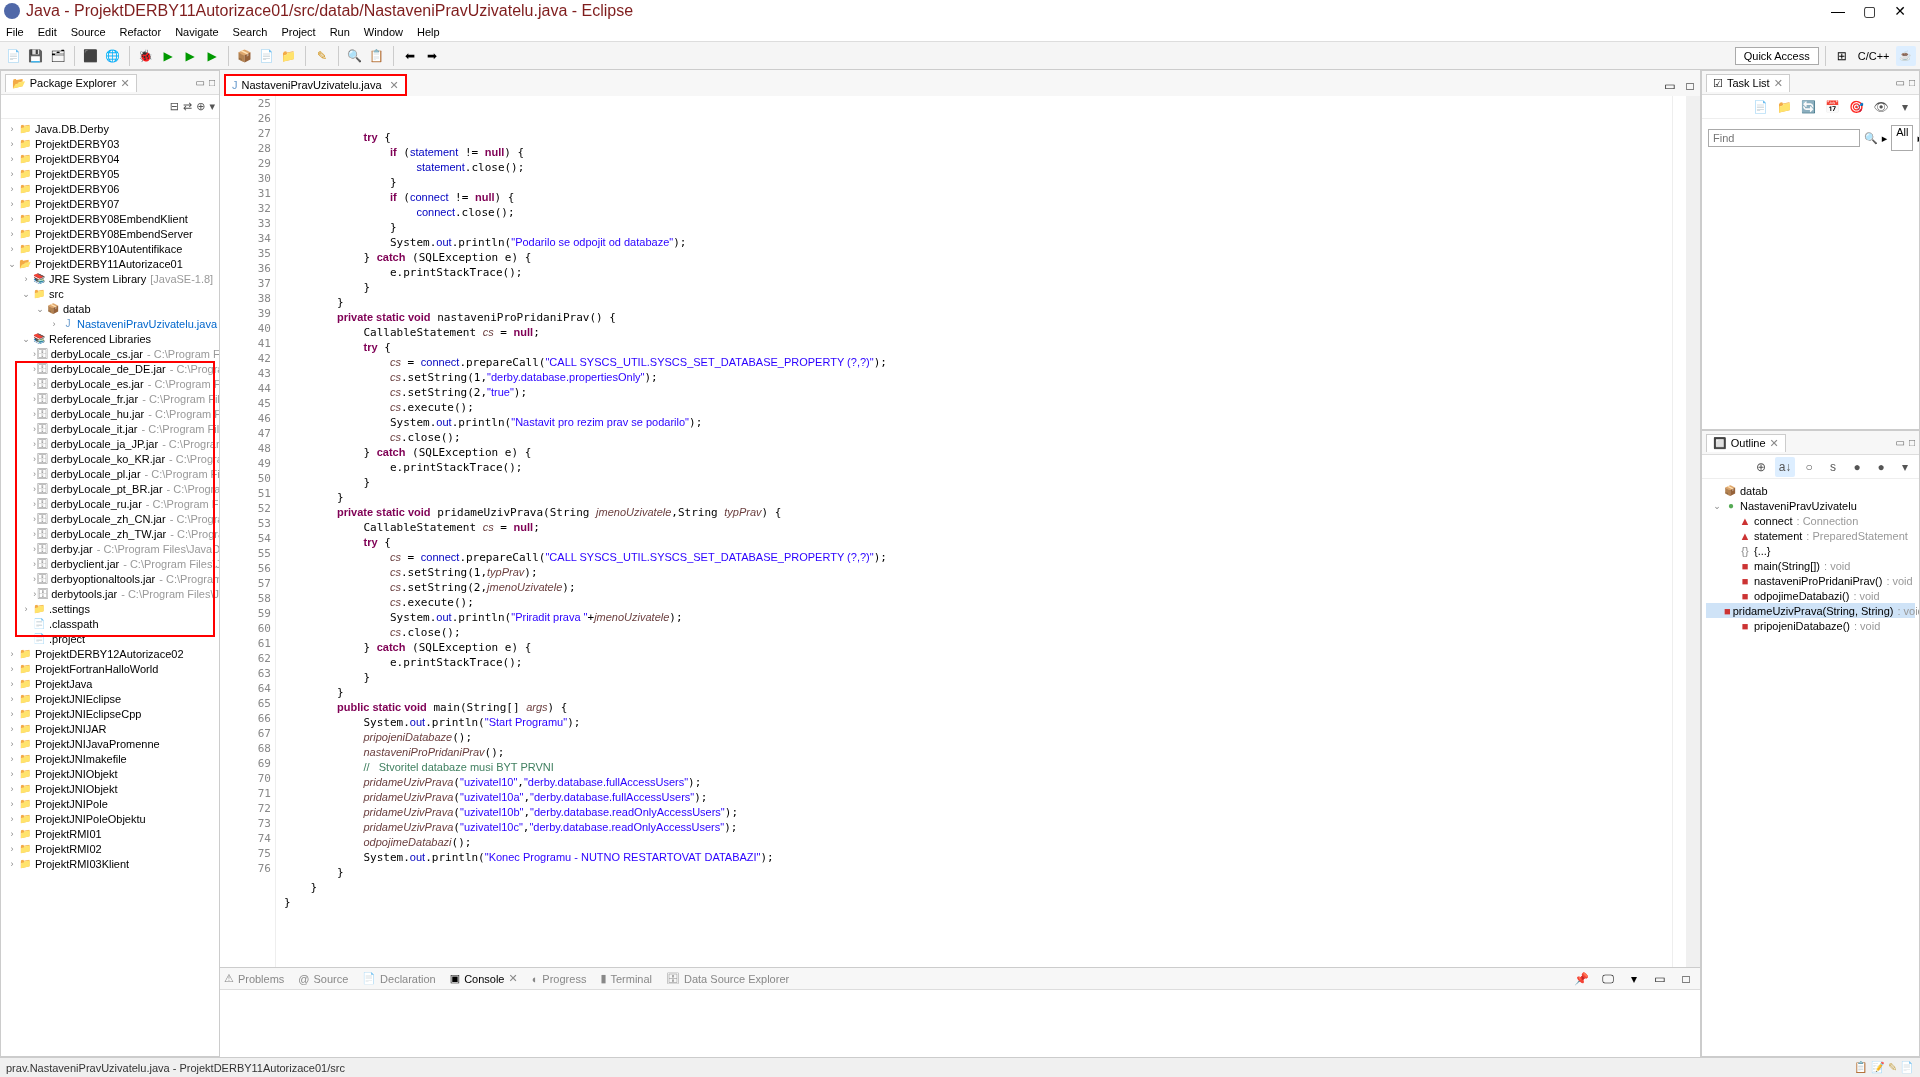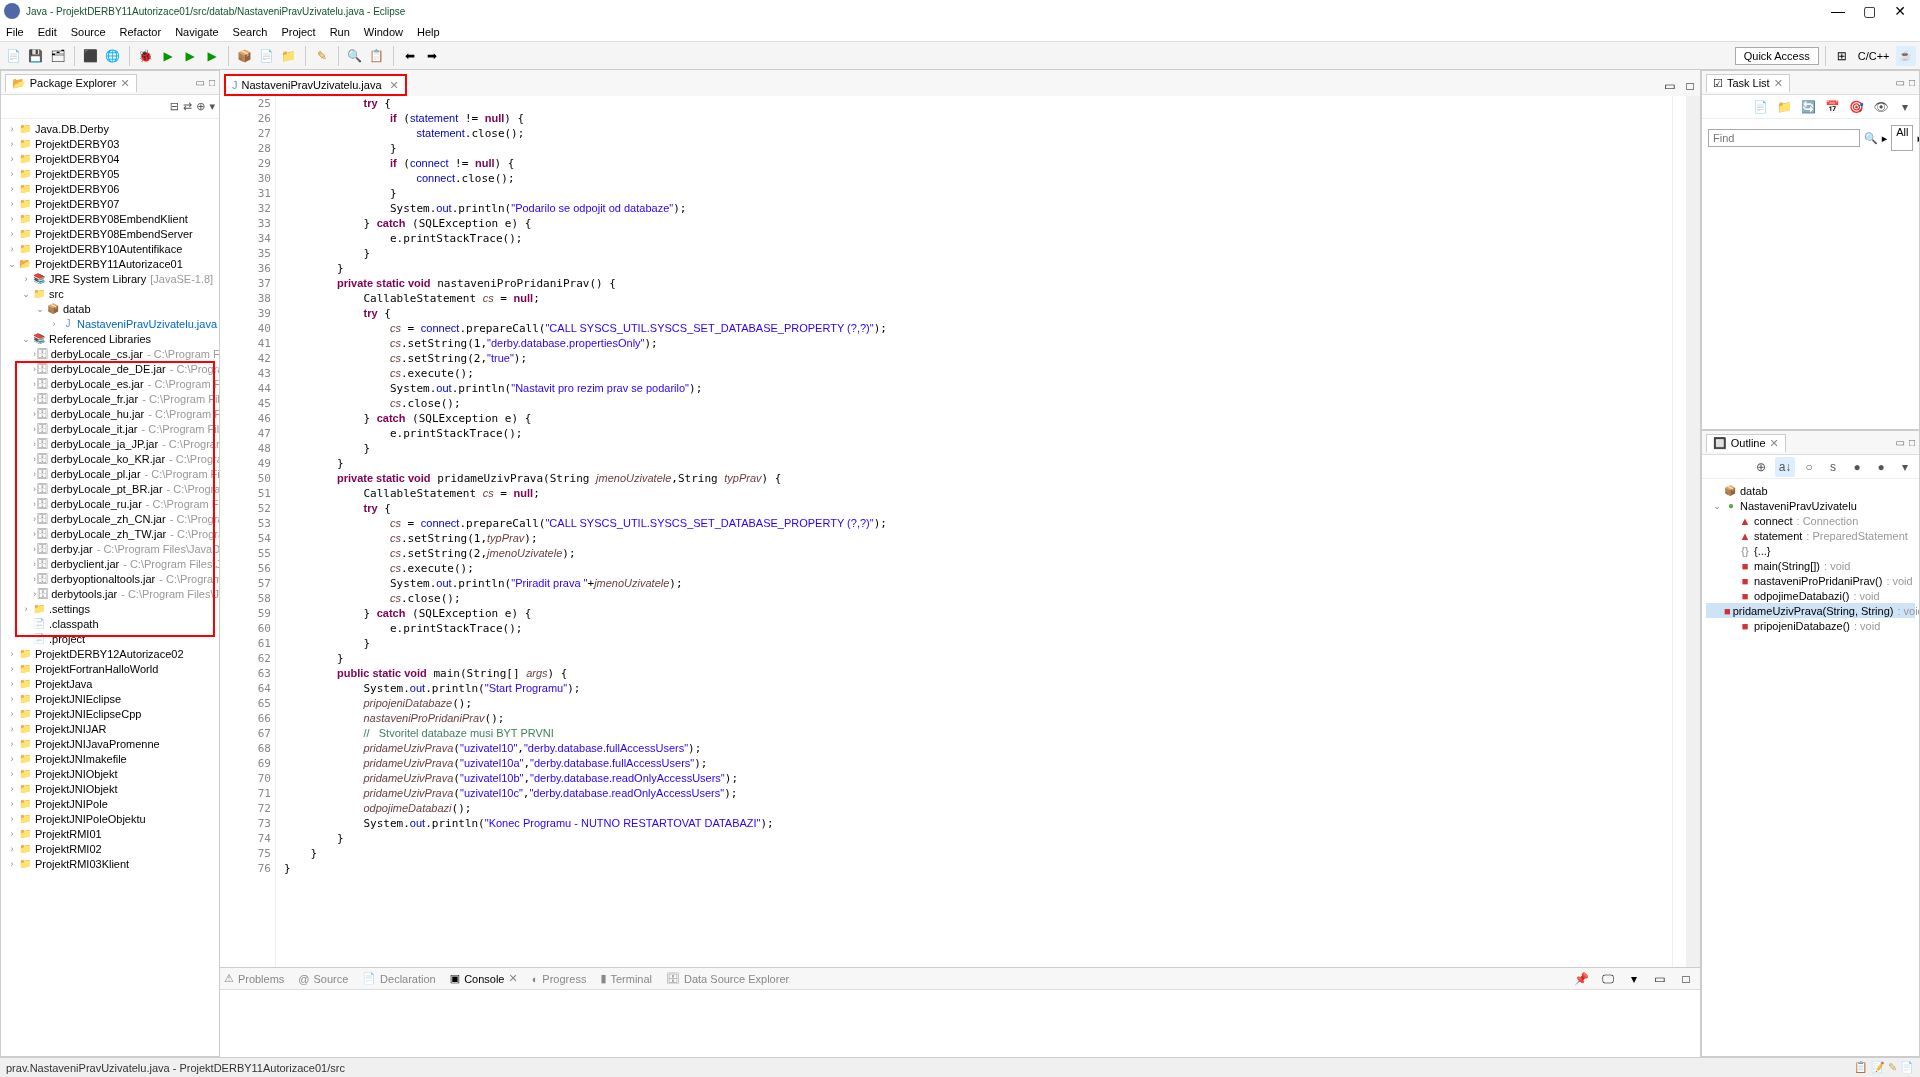--- a/index.html
+++ b/index.html
@@ -1,19 +1,19 @@
 <!DOCTYPE html>
 <html><head>
 <meta charset="utf-8">
 <style>
 * { box-sizing: border-box; margin: 0; padding: 0; font-family: "Segoe UI", Tahoma, sans-serif; font-size: 11px; }
 body { background: #f0f0f0; width: 1920px; height: 1077px; overflow: hidden; display: flex; flex-direction: column; }
 .titlebar { height: 22px; background: #fff; display: flex; align-items: center; padding: 0 4px; }
 .titlebar .icon { width: 16px; height: 16px; background: #5068a8; border-radius: 50%; margin-right: 6px; }
-.titlebar .title { flex: 1; font-size: 10px; color: #14532d; }
+.titlebar .title { flex: 1; font-size: 16px; color: #7f1d1d; }
 .titlebar .winbtns { display: flex; gap: 18px; padding-right: 10px; }
 .titlebar .winbtns span { cursor: pointer; font-size: 14px; }
 .menubar { height: 20px; background: #fff; border-bottom: 1px solid #ddd; display: flex; align-items: center; padding: 0 6px; gap: 14px; }
 .menubar span { cursor: pointer; }
 .toolbar { height: 28px; background: #f5f5f5; border-bottom: 1px solid #ccc; display: flex; align-items: center; padding: 0 4px; gap: 2px; }
 .tbtn { width: 20px; height: 20px; display: inline-flex; align-items: center; justify-content: center; cursor: pointer; border-radius: 2px; font-size: 12px; }
 .tsep { width: 1px; height: 20px; background: #ccc; margin: 0 4px; }
 .quickaccess { border: 1px solid #aaa; padding: 2px 8px; background: #fff; margin-left: 8px; }
 .main { flex: 1; display: flex; overflow: hidden; }
 .panel { background: #fff; border: 1px solid #ccc; display: flex; flex-direction: column; overflow: hidden; }
@@ -39,21 +39,21 @@
 .ticon.cls { color: #5a5; }
 .tree-item .path { color: #999; margin-left: 4px; }
 .highlight-box { border: 2px solid red; position: absolute; pointer-events: none; }
 .center { flex: 1; display: flex; flex-direction: column; }
 .editor-tabs { height: 26px; display: flex; align-items: flex-end; background: #f7f7f7; padding-left: 4px; position: relative; }
 .editor-tab { height: 22px; background: #fff; border: 1px solid #aaa; display: flex; align-items: center; gap: 4px; padding: 0 6px; }
 .editor-tab .x { color: #888; cursor: pointer; margin-left: 4px; }
 .code-area { flex: 1; display: flex; overflow: hidden; background: #fff; }
 .gutter { width: 42px; background: #fff; color: #888; text-align: right; padding: 0 4px; font-family: Consolas, monospace; font-size: 11px; line-height: 15px; border-right: 1px solid #eee; }
 .marker { width: 14px; background: #fff; }
-.code { flex: 1; overflow: auto; font-family: Consolas, monospace; font-size: 11px; line-height: 15px; white-space: pre; padding-left: 8px; color: #000; }
+.code { flex: 1; overflow: auto; font-family: Consolas, monospace; font-size: 11px; line-height: 15px; white-space: pre; padding-left: 8px; color: #000; margin-top: 34px; }
 .kw { color: #7f0055; font-weight: bold; }
 .str { color: #2a00ff; }
 .fld { color: #0000c0; }
 .it { color: #6a3e3e; font-style: italic; }
 .com { color: #3f7f5f; }
 .over { width: 14px; background: #fff; border-left: 1px solid #eee; }
 .bottom-panel { height: 90px; border-top: 1px solid #ccc; background: #fff; display: flex; flex-direction: column; }
 .bottom-tabs { height: 22px; display: flex; align-items: center; border-bottom: 1px solid #ddd; background: #f7f7f7; padding: 0 4px; gap: 14px; }
 .btab { display: flex; align-items: center; gap: 4px; color: #888; cursor: pointer; }
 .btab.active { color: #000; }

